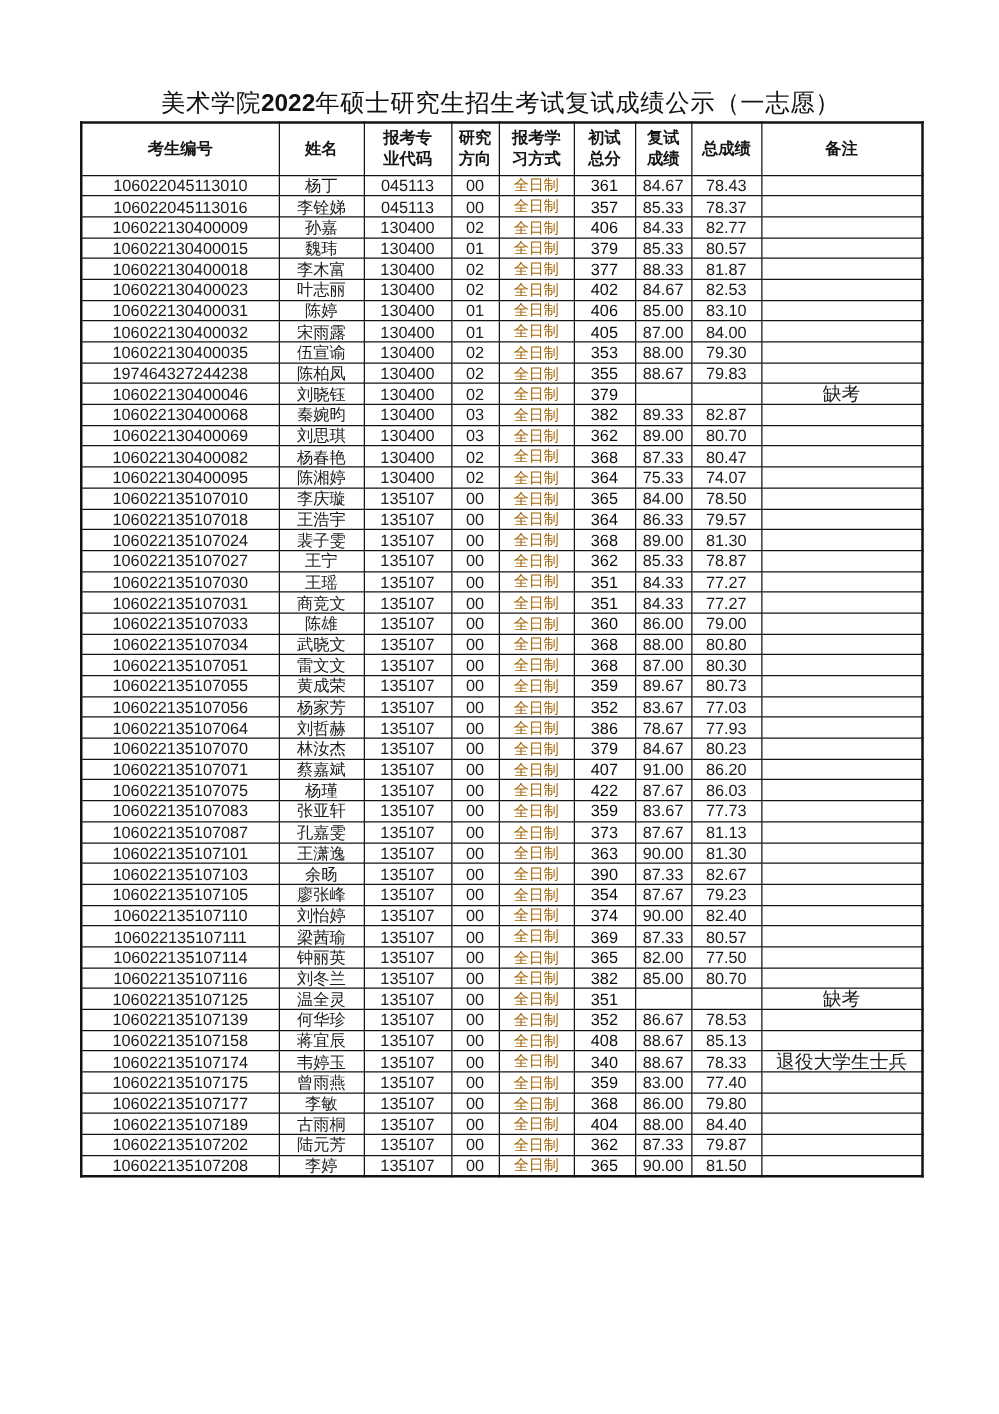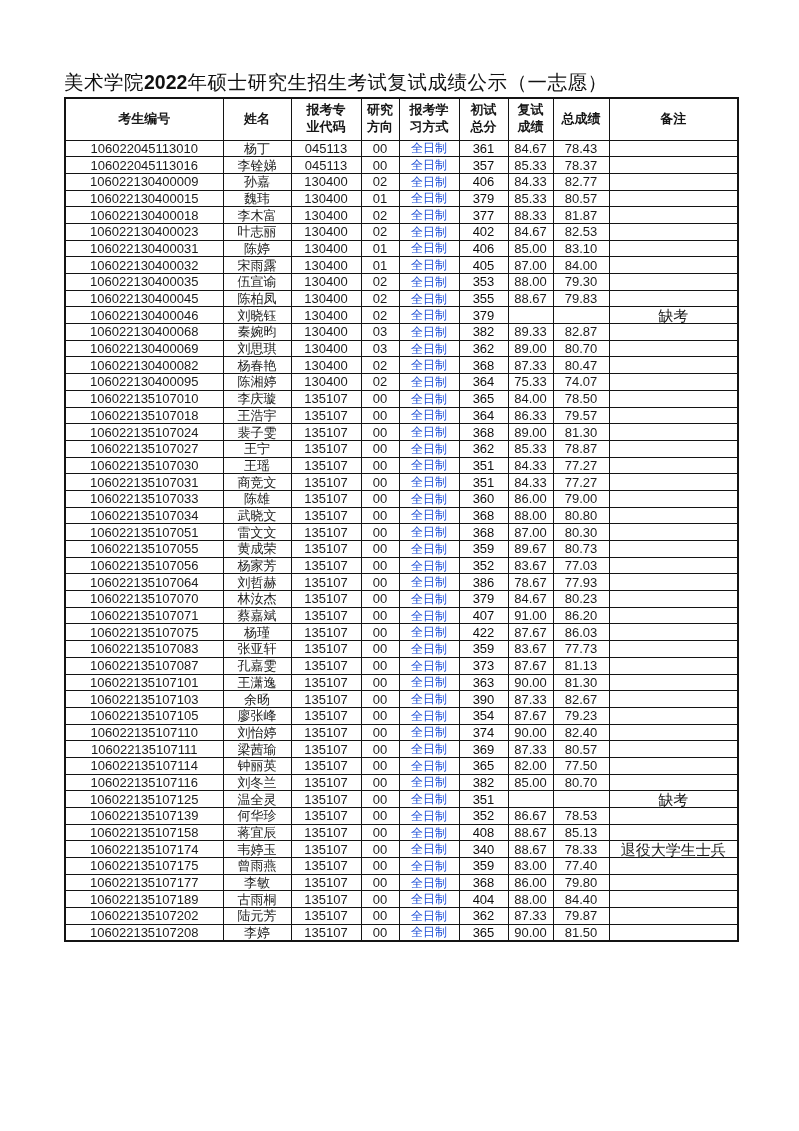--- a/index.html
+++ b/index.html
@@ -7,20 +7,21 @@
   body {
     width: 799px; height: 1131px;
     position: relative;
     font-family: "Liberation Sans", "DejaVu Sans", sans-serif;
     color: #1b1b1b;
     overflow: hidden;
   }
   .page-title {
     position: absolute;
     top: 69px; left: 64px; width: 673px;
+    text-align: center;
     font-size: 19.5px;
     font-weight: normal;
     color: #111;
     letter-spacing: 0.5px;
     white-space: nowrap;
   }
   .page-title .year { font-weight: bold; letter-spacing: 0; }
   table.results {
     position: absolute;
     top: 97px; left: 64px;
@@ -43,21 +44,21 @@
     color: #161616;
     white-space: pre-line;
     line-height: 1.3;
   }
   .results td {
     height: 16.7px;
     font-size: 13px;
     line-height: 1;
     white-space: nowrap;
   }
-  td.col-study-mode { color: #1d4ed8; font-size: 12px; }
+  td.col-study-mode { color: #a16207; font-size: 12px; }
   td.col-initial-score { font-weight: normal; color: #0d0d0d; }
   td.col-remark { font-size: 15px; }
 </style>
 </head>
 <body>
 
 <div class="page">
 
   <h1 class="page-title"><span>美术学院</span><span class="year">2022</span><span>年硕士研究生招生考试复试成绩公示（一志愿）</span></h1>
 
@@ -185,21 +186,21 @@
           <td class="col-name">伍宣谕</td>
           <td class="col-program-code">130400</td>
           <td class="col-research-direction">02</td>
           <td class="col-study-mode">全日制</td>
           <td class="col-initial-score">353</td>
           <td class="col-retest-score">88.00</td>
           <td class="col-total-score">79.30</td>
           <td class="col-remark"></td>
         </tr>
         <tr>
-          <td class="col-candidate-id">106022130400045</td>
+          <td class="col-candidate-id">197464327244238</td>
           <td class="col-name">陈柏凤</td>
           <td class="col-program-code">130400</td>
           <td class="col-research-direction">02</td>
           <td class="col-study-mode">全日制</td>
           <td class="col-initial-score">355</td>
           <td class="col-retest-score">88.67</td>
           <td class="col-total-score">79.83</td>
           <td class="col-remark"></td>
         </tr>
         <tr>

